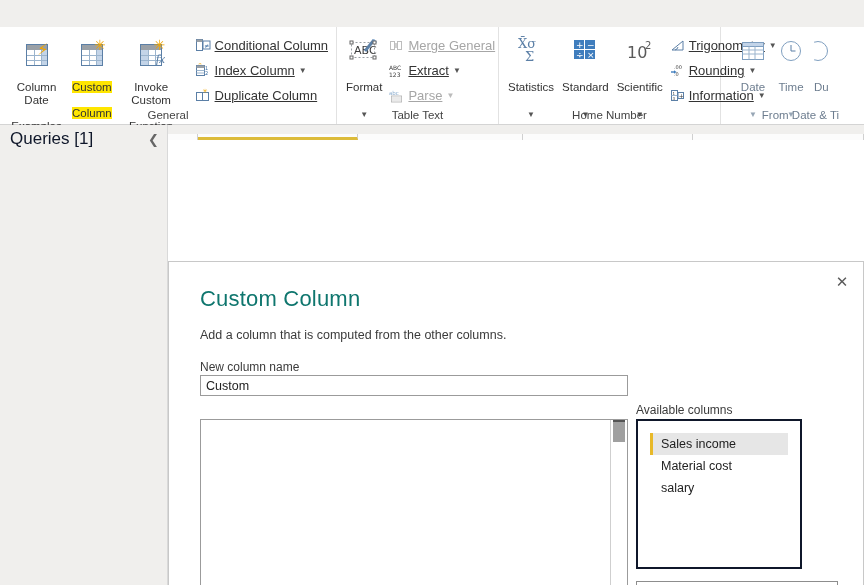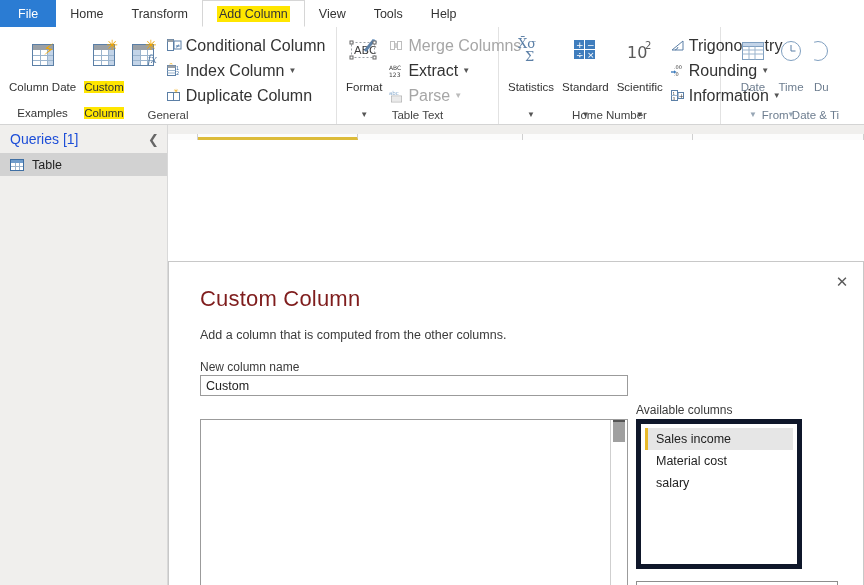--- a/index.html
+++ b/index.html
@@ -35,21 +35,21 @@
   .rg-items{display:flex;align-items:flex-start;height:72px;}
 
   .bigbtn{display:flex;flex-direction:column;align-items:center;width:auto;padding:2px 4px;cursor:default;}
   .bigbtn .ico{height:34px;display:flex;align-items:flex-end;justify-content:center;}
   .bigbtn .cap{font-size:11.5px;color:#333;text-align:center;line-height:13px;margin-top:2px;white-space:pre-line;}
   .bigbtn .cap .hl{background:#ffe600;}
   .caret{font-size:8px;color:#555;line-height:8px;}
 
   .smallcol{display:flex;flex-direction:column;justify-content:flex-start;padding-top:3px;}
   .smallbtn{display:flex;align-items:center;gap:4px;padding:2px 3px;height:21px;cursor:default;white-space:nowrap;}
-  .smallbtn .lbl{font-size:16px;color:#333;}
+  .smallbtn .lbl{font-size:13px;color:#333;text-decoration:underline;}
   .smallbtn.dis .lbl{color:#a6a6a6;}
 
   
   .gi{display:inline-block;position:relative;}
   .grid-ico{width:22px;height:22px;border:1px solid #5b7fa6;box-sizing:border-box;background:#fff;}
   .grid-ico .top{position:absolute;left:0;top:0;right:0;height:5px;background:#9aa0a6;}
   .grid-ico .lcol{position:absolute;right:0;top:5px;bottom:0;width:6px;background:#c3d4e8;}
   .grid-ico .h1{position:absolute;left:0;right:0;top:10px;height:1px;background:#9bb4cd;}
   .grid-ico .h2{position:absolute;left:0;right:0;top:15px;height:1px;background:#9bb4cd;}
   .grid-ico .v1{position:absolute;top:5px;bottom:0;left:7px;width:1px;background:#9bb4cd;}
@@ -59,21 +59,21 @@
   .fx{position:absolute;right:-4px;bottom:-2px;font-size:13px;font-style:italic;color:#5b7fa6;font-family:"Liberation Serif",serif;}
 
   .micro{width:15px;height:15px;display:inline-block;position:relative;flex:0 0 15px;}
 
   
   .workspace{position:absolute;left:0;top:125px;width:864px;height:460px;background:#ffffff;}
   .queries{position:absolute;left:0;top:0;width:168px;height:460px;background:#f0efed;
            border-right:1px solid #d9d9d9;box-sizing:border-box;}
   .q-head{display:flex;align-items:center;justify-content:space-between;height:28px;padding:0 8px 0 10px;
           background:#f0efed;}
-  .q-head .qt{font-size:14px;color:#1d4ed8;}
+  .q-head .qt{font-size:17px;color:#0f172a;}
   .q-head .collapse{font-size:13px;color:#666;cursor:default;}
   .q-item{display:flex;align-items:center;gap:8px;height:23px;padding:0 10px;background:#d2d2d2;cursor:default;}
   .q-item .qlbl{font-size:12.5px;color:#222;}
   .tbl-ico{width:14px;height:12px;border:1px solid #3f6fa3;box-sizing:border-box;background:#fff;position:relative;flex:0 0 14px;}
   .tbl-ico i{position:absolute;background:#6f9ccb;}
 
   
   .grid-area{position:absolute;left:168px;top:0;right:0;bottom:0;background:#fff;}
   .grid-top{position:absolute;left:0;top:0;right:0;height:14px;background:#f0efed;border-bottom:1px solid #dcdcdc;}
   .colhdr-row{position:absolute;left:0;top:9px;right:0;height:6px;display:flex;}
@@ -81,21 +81,21 @@
   .colhdr.sel{background:#fcfcfc;border-bottom:3px solid #dcbb3a;}
   .grid-bottom{position:absolute;left:0;bottom:0;right:0;height:8px;display:flex;}
   .gb-cell{height:8px;border-right:1px solid #d6d6d6;border-top:1px solid #cfcfcf;background:#f6f6f6;box-sizing:border-box;}
   .gb-cell.a{background:#ededed;}
 
   
   .dialog{position:absolute;left:168px;top:136px;width:696px;height:436px;background:#fff;
           border:1px solid #c8c8c8;box-sizing:border-box;box-shadow:0 0 0 rgba(0,0,0,0);}
   .dlg-close{position:absolute;right:8px;top:8px;width:26px;height:22px;display:flex;align-items:center;
              justify-content:center;font-size:15px;color:#5a5a5a;cursor:default;line-height:1;}
-  .dlg-title{position:absolute;left:31px;top:24px;font-size:22px;color:#7f1d1d;font-weight:400;letter-spacing:.2px;}
+  .dlg-title{position:absolute;left:31px;top:24px;font-size:22px;color:#0f766e;font-weight:400;letter-spacing:.2px;}
   .dlg-sub{position:absolute;left:31px;top:66px;font-size:12.5px;color:#3b3b3b;}
   .lbl{font-size:12px;color:#3b3b3b;}
 
   .f-colname-lbl{position:absolute;left:31px;top:98px;}
   .f-colname{position:absolute;left:31px;top:113px;width:428px;height:21px;box-sizing:border-box;
              border:1px solid #9b9b9b;background:#fff;padding:2px 5px;font-size:12.5px;color:#222;
              font-family:"Liberation Sans",sans-serif;outline:none;}
   .f-formula-lbl{position:absolute;left:31px;top:141px;display:flex;align-items:center;gap:5px;}
   .info-ico{width:12px;height:12px;border:1px solid #8a8a8a;border-radius:50%;display:inline-flex;
             align-items:center;justify-content:center;font-size:9px;color:#6b6b6b;font-family:"Liberation Serif",serif;line-height:1;}
@@ -104,58 +104,33 @@
              border:1px solid #9b9b9b;background:#fff;overflow:hidden;}
   .f-formula .code{position:absolute;left:6px;top:4px;right:22px;font-family:"DejaVu Sans Mono","Liberation Mono",monospace;
                    font-size:12px;color:#111;white-space:pre;letter-spacing:0px;}
   .f-formula .code .sel{background:#cfe3f5;}
   .f-scroll{position:absolute;right:0;top:0;width:16px;bottom:0;background:#fff;border-left:1px solid #cfcfcf;}
   .f-scroll .thumb{position:absolute;left:2px;top:2px;width:12px;height:20px;background:#a0a0a0;}
   .f-scroll .thumb-cap{position:absolute;left:2px;top:0px;width:12px;height:2px;background:#555;}
 
   .av-lbl{position:absolute;left:467px;top:141px;}
   .av-list{position:absolute;left:467px;top:157px;width:166px;height:150px;box-sizing:border-box;
-           border:5px solid #0f172a;background:#fff;padding:4px;}
+           border:2px solid #0f172a;background:#fff;padding:12px;}
   .av-item{display:flex;align-items:center;height:22px;padding:0 0 0 11px;font-size:12.5px;color:#222;cursor:default;position:relative;}
   .av-item.sel{background:#e6e6e6;}
   .av-item.sel::before{content:"";position:absolute;left:0;top:0;bottom:0;width:3px;background:#e8b929;}
   .insert-btn{position:absolute;left:467px;top:319px;width:202px;height:21px;box-sizing:border-box;
               border:1px solid #8d8d8d;background:#fff;font-size:12px;color:#333;display:flex;
               align-items:center;justify-content:center;cursor:default;}
 </style>
 </head>
 <body>
 
 <div class="app">
 
-  <div class="tabstrip">
-    <div class="tabs">
-      <div class="tab file">
-          <span>File</span>
-        </div>
-      <div class="tab">
-          <span>Home</span>
-        </div>
-      <div class="tab">
-          <span>Transform</span>
-        </div>
-      <div class="tab active">
-          <span class="hl">Add Column</span>
-        </div>
-      <div class="tab">
-          <span>View</span>
-        </div>
-      <div class="tab">
-          <span>Tools</span>
-        </div>
-      <div class="tab">
-          <span>Help</span>
-        </div>
-    </div>
-  </div>
 
   <div class="ribbon">
     <div class="rb-groups">
 
       <div class="rgroup" style="width:337px">
         <div class="rg-items">
           <div class="bigbtn">
             <div class="ico">
               <span class="gi grid-ico">
                   <i class="top"></i>
@@ -198,20 +173,24 @@
                   <i class="top"></i>
                   <i class="lcol" style="left:0;right:auto;width:7px;background:#c3d4e8"></i>
                   <i class="h1"></i>
                   <i class="h2"></i>
                   <i class="v1"></i>
                   <i class="v2"></i>
                   <span class="spark">✳</span>
                   <span class="fx">fx</span>
                 </span>
             </div>
+            <div class="cap">
+              <span>Invoke Custom</span><br>
+              <span>Function</span>
+            </div>
           </div>
 
           <div class="smallcol" style="margin-left:6px">
             <div class="smallbtn">
               <span class="micro">
                 <svg width="15" height="15" viewBox="0 0 15 15">
                     <rect x="0.5" y="1.5" width="6" height="11" fill="#fff" stroke="#5b7fa6"></rect>
                     <rect x="0.5" y="1.5" width="6" height="2.5" fill="#9aa0a6"></rect>
                     <rect x="7" y="3" width="7" height="8" fill="#fff" stroke="#5b7fa6"></rect>
                     <text x="8.2" y="9.6" font-size="6" fill="#3f6fa3" font-family="DejaVu Sans">≠</text>
@@ -271,21 +250,21 @@
           </div>
           <div class="smallcol">
             <div class="smallbtn dis">
               <span class="micro">
                 <svg width="15" height="15" viewBox="0 0 15 15">
                     <rect x="1.5" y="3.5" width="4" height="8" fill="#fff" stroke="#bdbdbd"></rect>
                     <rect x="8.5" y="3.5" width="4" height="8" fill="#fff" stroke="#bdbdbd"></rect>
                     <rect x="6" y="5" width="2" height="5" fill="#cfcfcf"></rect>
                   </svg>
               </span>
-              <span class="lbl">Merge Columns</span>
+              <span class="lbl">Merge General</span>
             </div>
             <div class="smallbtn">
               <span class="micro">
                 <svg width="15" height="15" viewBox="0 0 15 15">
                     <text x="0" y="7" font-size="6" fill="#3b3b3b" font-family="DejaVu Sans">ABC</text>
                     <text x="0" y="13.5" font-size="6" fill="#3b3b3b" font-family="DejaVu Sans">123</text>
                   </svg>
               </span>
               <span class="lbl">Extract</span>
               <span class="caret">▼</span>
@@ -441,29 +420,20 @@
     </div>
   </div>
 
   <div class="workspace">
 
     <div class="queries">
       <div class="q-head">
         <span class="qt">Queries [1]</span>
         <span class="collapse">❮</span>
       </div>
-      <div class="q-item">
-        <span class="tbl-ico">
-          <i style="left:0;top:0;right:0;height:3px;background:#6f9ccb"></i>
-          <i style="left:0;right:0;top:6px;height:1px;background:#9bb4cd"></i>
-          <i style="top:3px;bottom:0;left:4px;width:1px;background:#9bb4cd"></i>
-          <i style="top:3px;bottom:0;left:8px;width:1px;background:#9bb4cd"></i>
-        </span>
-        <span class="qlbl">Table</span>
-      </div>
     </div>
 
     <div class="grid-area">
       <div class="grid-top"></div>
       <div class="colhdr-row">
         <div class="colhdr" style="width:30px"></div>
         <div class="colhdr sel" style="width:160px"></div>
         <div class="colhdr" style="width:165px"></div>
         <div class="colhdr" style="width:170px"></div>
         <div class="colhdr" style="flex:1"></div>

